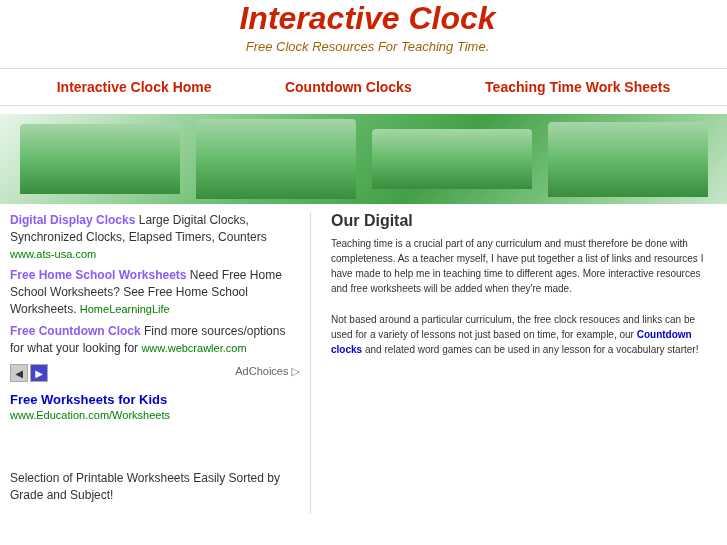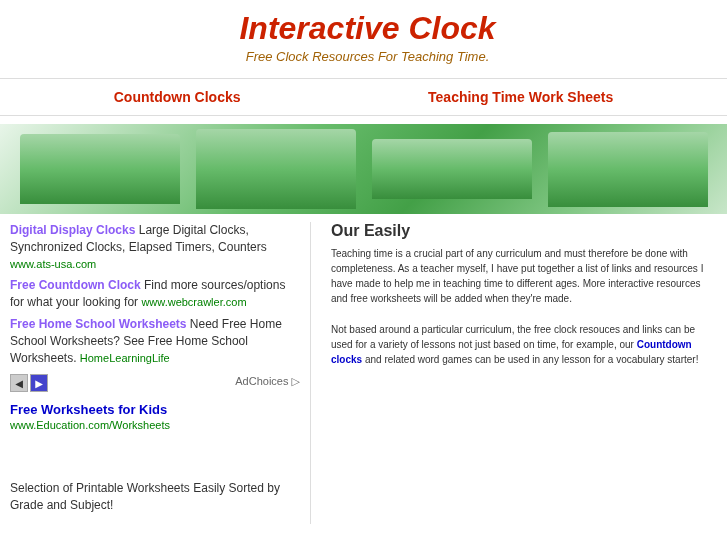--- a/index.html
+++ b/index.html
@@ -1,18 +1,18 @@
 <!DOCTYPE html>
 <html><head>
   <meta charset="utf-8">
   <style>
     * { margin: 0; padding: 0; box-sizing: border-box; }
     body { font-family: Arial, sans-serif; font-size: 13px; background: #fff; color: #333; width: 727px; }
 
-    #header { text-align: center; padding: 10px 0 6px; margin-left: 8px; }
+    #header { text-align: center; padding: 0 0 6px; margin-left: 8px; }
     #header h1 { font-size: 32px; color: #cc2200; font-style: italic; font-weight: bold; }
     #header p { font-size: 13px; color: #a16207; font-style: italic; margin-top: 2px; }
 
     #nav { display: flex; justify-content: space-around; align-items: center; padding: 10px 20px; border-top: 1px solid #ddd; border-bottom: 1px solid #ddd; margin: 8px 0; }
     #nav a { color: #cc2200; font-weight: bold; text-decoration: none; font-size: 14px; }
 
     #banner { width: 100%; height: 90px; background: linear-gradient(135deg, #e8f5e9 0%, #66bb6a 40%, #43a047 60%, #81c784 80%, #c8e6c9 100%); margin-bottom: 8px; display: flex; align-items: center; justify-content: center; overflow: hidden; }
     .banner-shape { width: 160px; height: 70px; background: linear-gradient(180deg, #a5d6a7 0%, #66bb6a 50%, #388e3c 100%); border-radius: 4px 4px 0 0; margin: 0 8px; }
 
     #main { display: flex; gap: 0; }
@@ -49,20 +49,21 @@
   </style>
 </head>
 <body>
 
 <div id="header">
   <h1>Interactive Clock</h1>
   <p>Free Clock Resources For Teaching Time.</p>
 </div>
 
 <div id="nav">
+  <a href="#">Interactive Clock Home</a>
   <a href="#">Countdown Clocks</a>
   <a href="#">Teaching Time Work Sheets</a>
 </div>
 
 <div id="banner">
   <div class="banner-shape"></div>
   <div class="banner-shape" style="height:80px;"></div>
   <div class="banner-shape" style="height:60px;"></div>
   <div class="banner-shape" style="height:75px;"></div>
 </div>
@@ -72,29 +73,29 @@
 
     <div class="ad-links">
 
       <div class="ad-link-item">
         <a class="title" href="#">Digital Display Clocks</a>
         <span class="desc"> Large Digital Clocks, Synchronized Clocks, Elapsed Timers, Counters </span>
         <a class="url" href="#">www.ats-usa.com</a>
       </div>
 
       <div class="ad-link-item">
+        <a class="title" href="#">Free Home School Worksheets</a>
+        <span class="desc"> Need Free Home School Worksheets? See Free Home School Worksheets. </span>
+        <a class="url" href="#">HomeLearningLife</a>
+      </div>
+
+      <div class="ad-link-item">
         <a class="title" href="#">Free Countdown Clock</a>
         <span class="desc"> Find more sources/options for what your looking for </span>
         <a class="url" href="#">www.webcrawler.com</a>
-      </div>
-
-      <div class="ad-link-item">
-        <a class="title" href="#">Free Home School Worksheets</a>
-        <span class="desc"> Need Free Home School Worksheets? See Free Home School Worksheets. </span>
-        <a class="url" href="#">HomeLearningLife</a>
       </div>
     </div>
 
     <div style="display:flex; justify-content:space-between; align-items:center; margin-bottom:6px;">
       <div class="nav-arrows">
         <div class="arrow-btn">◀</div>
         <div class="arrow-btn active">▶</div>
       </div>
       <div class="adchoices-right">
         <span>AdChoices ▷</span>
@@ -110,21 +111,21 @@
       </div>
 
 
     </div>
 
   </div>
 
   <div id="right">
 
     <div class="mission-section">
-      <h2>Our Easily</h2>
+      <h2>Our Digital</h2>
       <p>Teaching time is a crucial part of any curriculum and must therefore be done with completeness. As a teacher myself, I have put together a list of links and resources I have made to help me in teaching time to different ages. More interactive resources and free worksheets will be added when they're made.</p>
     </div>
 
     <div class="mission-section">
       <p>
         <span>Not based around a particular curriculum, the free clock resouces and links can be used for a variety of lessons not just based on time, for example, our </span><a class="individuality-link" href="#">Countdown clocks</a><span> and related word games can be used in any lesson for a vocabulary starter!</span>
       </p>
     </div>
 
   </div>

